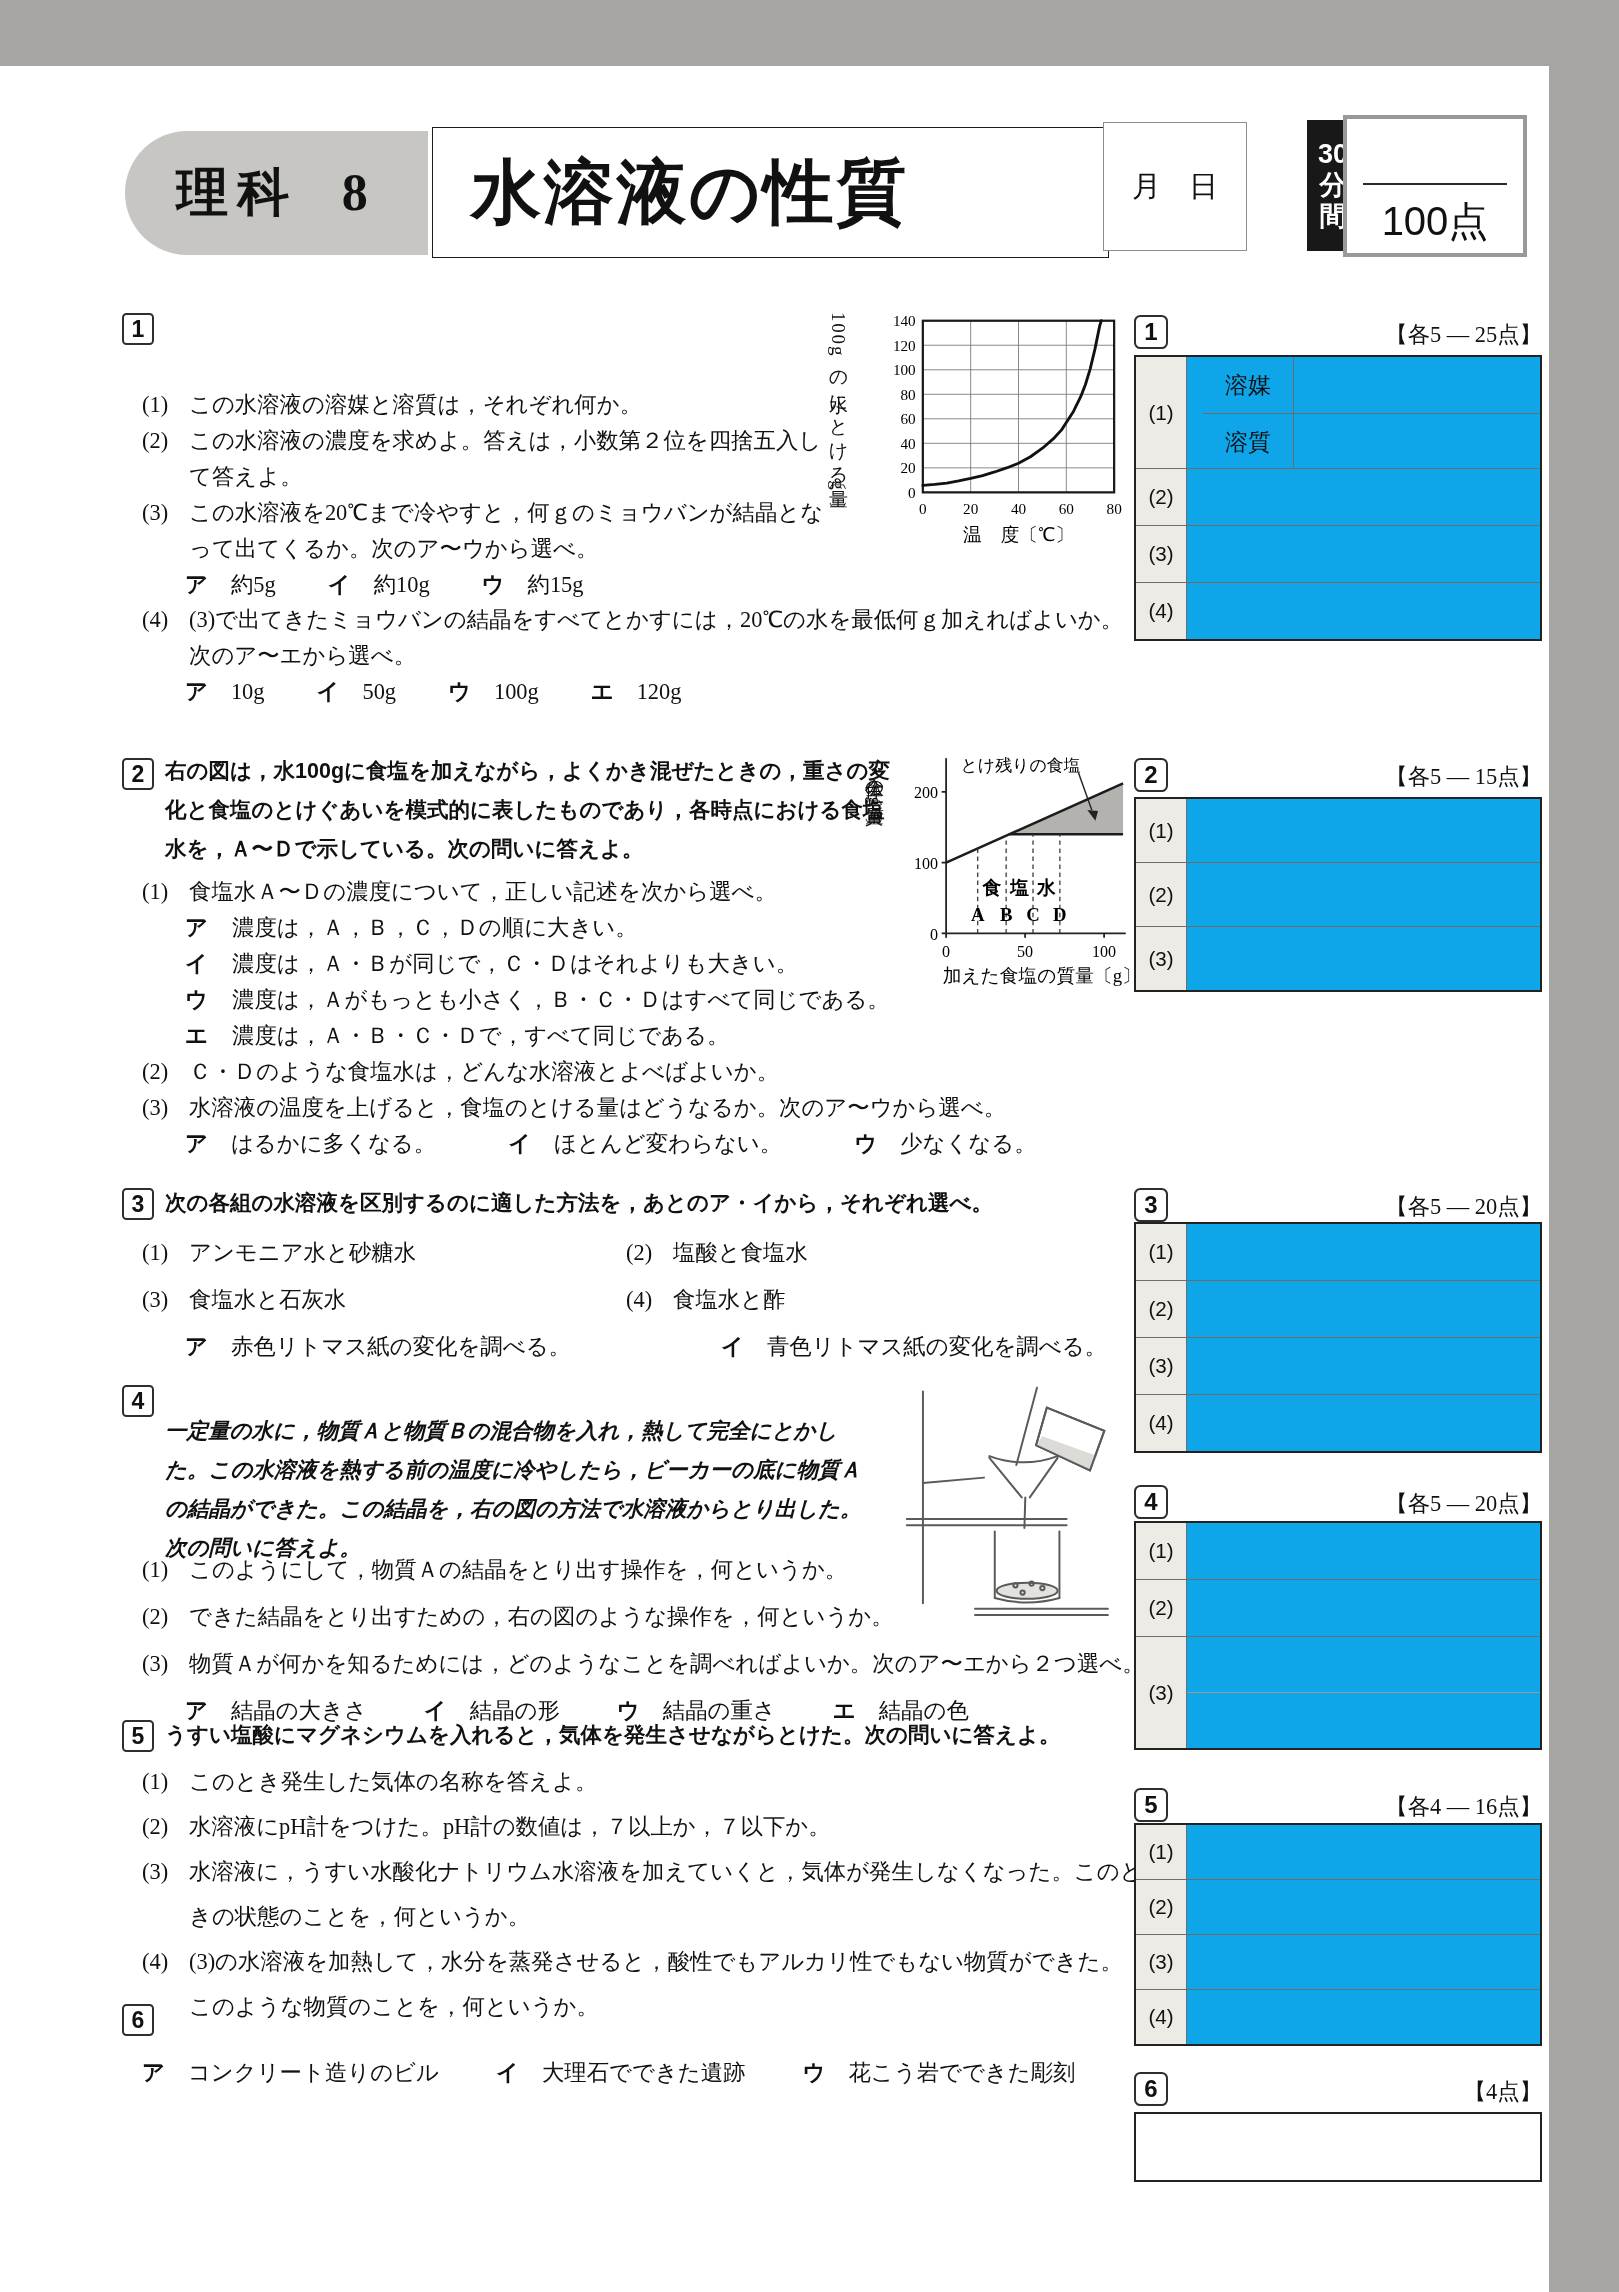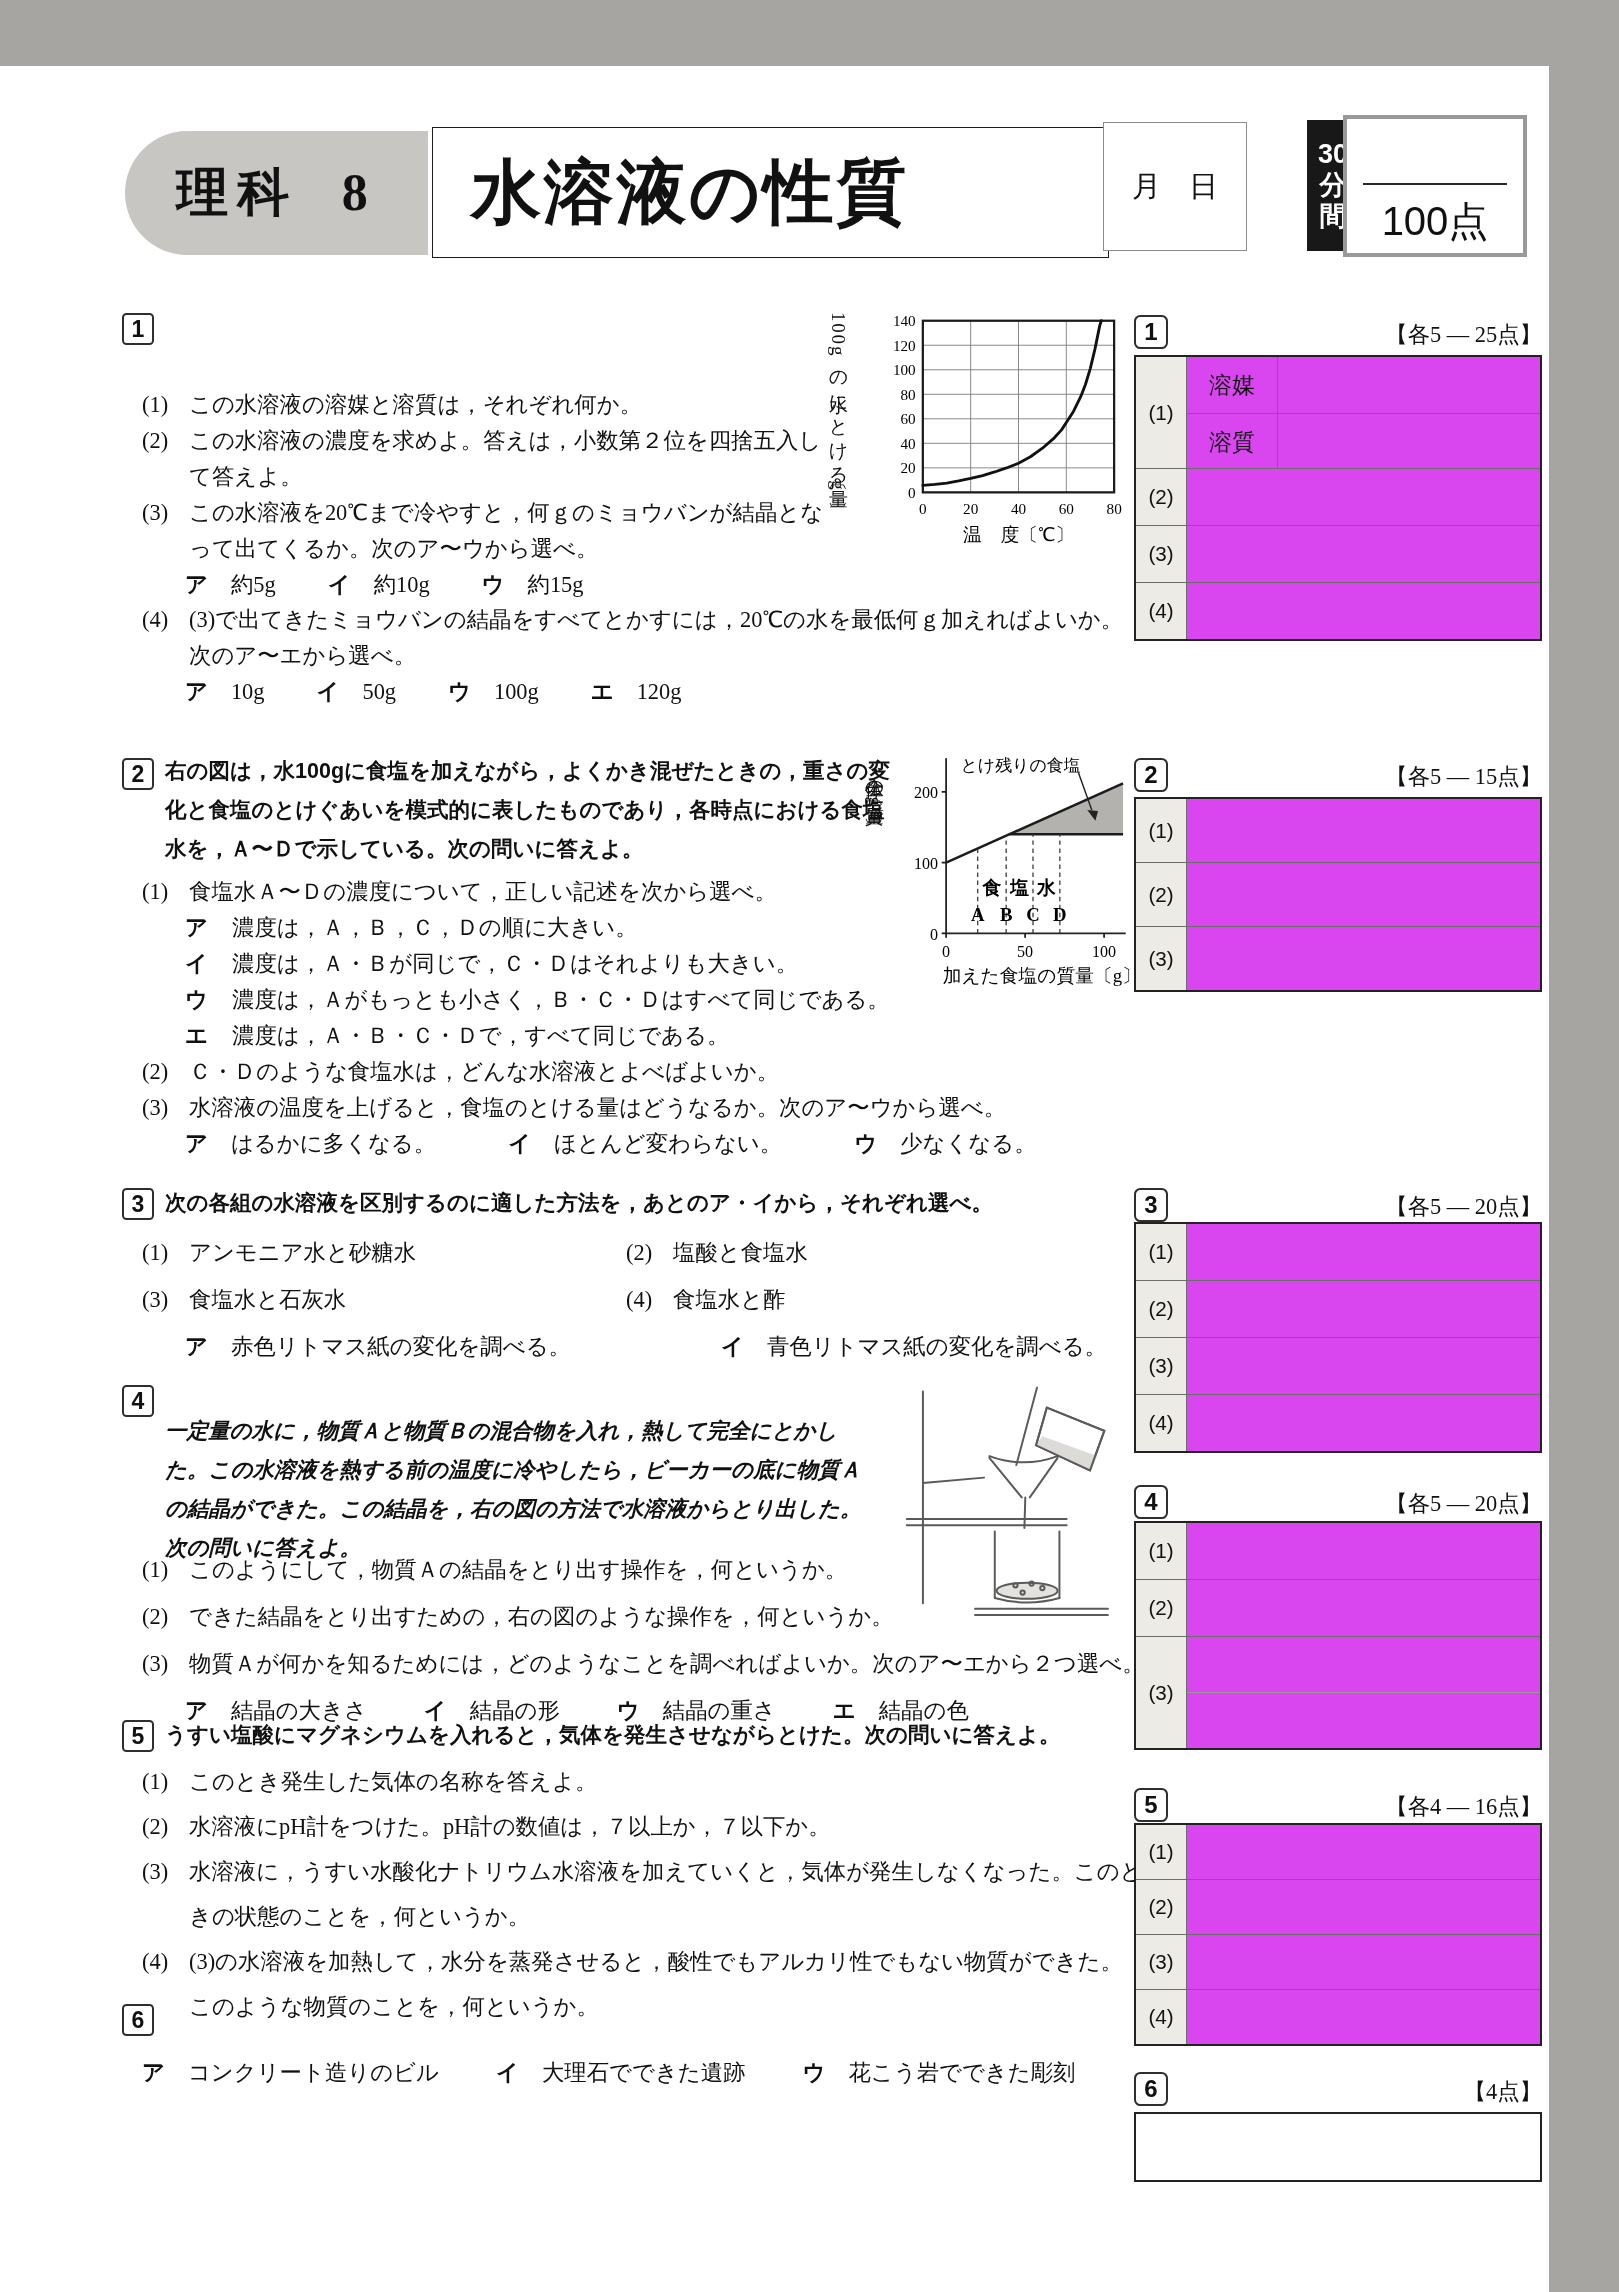--- a/index.html
+++ b/index.html
@@ -68,21 +68,21 @@
 
   
   .ansnum{position:absolute;width:34px;height:34px;border:2.7px solid #2e2e2e;border-radius:6.3px;background:#fff;
     display:flex;align-items:center;justify-content:center;font:700 24px "Liberation Sans",sans-serif;box-sizing:border-box;}
   .points{position:absolute;left:1134px;width:408px;text-align:right;font:400 22.4px "Liberation Serif",serif;}
   .atable{position:absolute;left:1134px;width:408px;border:2.7px solid #222;background:#fff;box-sizing:border-box;}
   .arow{display:flex;border-top:1.3px solid #6d6d6b;}
   .arow:first-child{border-top:none;}
   .alabel{flex:0 0 50px;background:#edebe6;border-right:1.3px solid #6d6d6b;
     display:flex;align-items:center;justify-content:center;font:400 20.6px "Liberation Sans",sans-serif;}
-  .acell{flex:1;position:relative;background:#d946ef;}
+  .acell{flex:1;position:relative;background:#0ea5e9;padding-left:16px;}
   .subrow{display:flex;height:56px;}
   .subrow + .subrow{border-top:1.1px solid #6d6d6b;}
   .sublabel{flex:0 0 90px;border-right:1.1px solid #6d6d6b;display:flex;align-items:center;justify-content:center;
     font:400 23px "Liberation Serif",serif;}
   .subcell{flex:1;}
   .inner-divider{position:absolute;left:0;right:0;top:55px;height:0.9px;background:#9a9a98;}
   .abox{position:absolute;left:1134px;width:408px;height:70px;border:2.7px solid #222;background:#fff;box-sizing:border-box;}
 </style>
 </head>
 <body>

